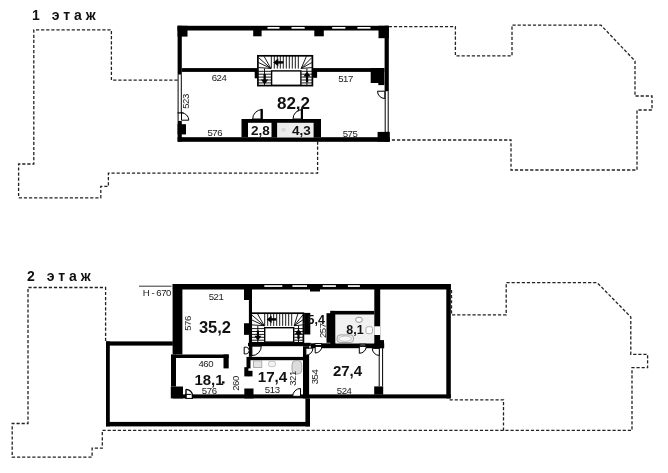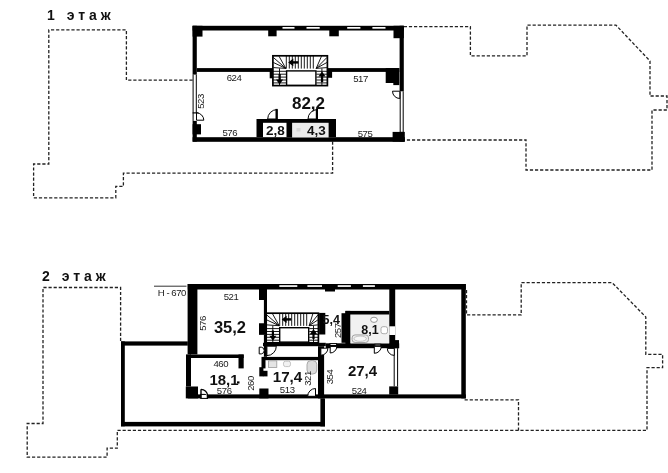--- a/index.html
+++ b/index.html
@@ -1,17 +1,17 @@
 <!DOCTYPE html>
 <html><head>
 <meta charset="utf-8">
 <style>
 html,body{margin:0;padding:0;background:#fff;}
 svg{display:block;}
-.wrap{filter:grayscale(1);margin-left:15px;}
+.wrap{filter:grayscale(1);}
 text{font-family:"Liberation Sans",sans-serif;fill:#1a1a1a;}
 .dim{font-size:9.6px;letter-spacing:-0.45px;}
 .big{font-weight:bold;fill:#111;}
 .ttl{font-size:14px;font-weight:bold;letter-spacing:4px;fill:#111;}
 </style>
 </head>
 <body>
 <div class="wrap">
     <svg width="668" height="473">
 <rect width="668" height="473" fill="#ffffff"></rect>

